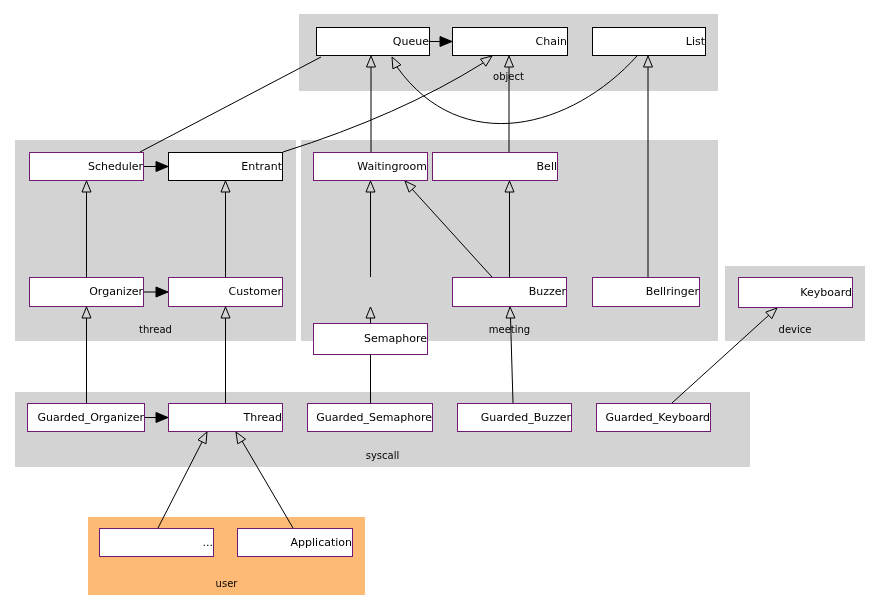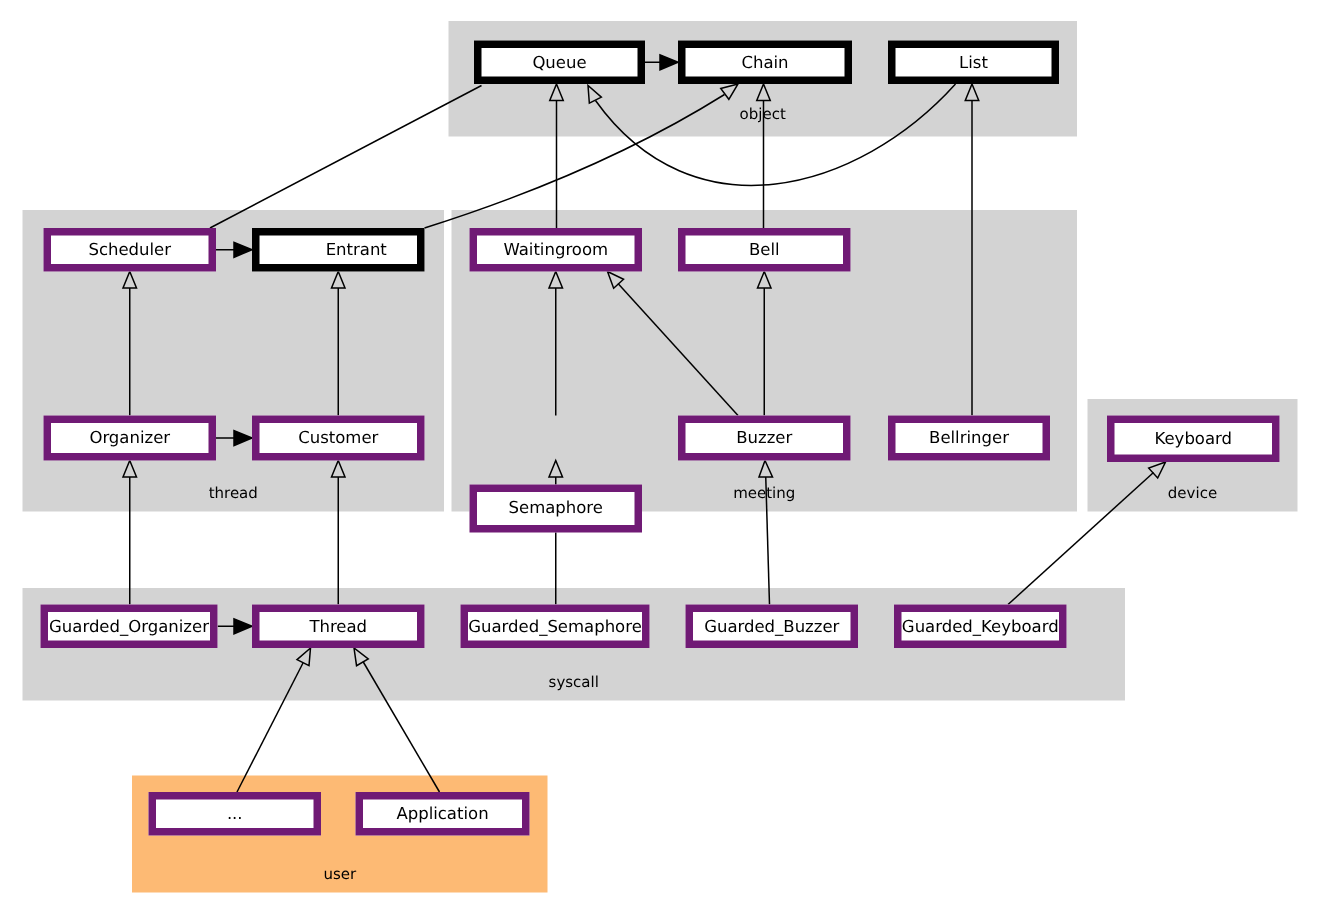--- a/index.html
+++ b/index.html
@@ -12,22 +12,22 @@
   .cluster.light{background:#fdba74;}
   .cluster-label{
     position:absolute;left:0;right:0;bottom:6px;text-align:center;
     font-size:10px;line-height:11px;color:#000;
   }
   .edges{position:absolute;left:0;top:0;width:879px;height:608px;pointer-events:none;}
   .edges line,.edges path{stroke:#000;stroke-width:1;fill:none;}
   .edges polygon.hollow{fill:none;stroke:#000;stroke-width:1;}
   .edges polygon.filled{fill:#000;stroke:#000;stroke-width:1;}
   .node{
-    position:absolute;background:#ffffff;border:5px solid #701a75;
-    box-sizing:border-box;display:flex;align-items:center;justify-content:center;
+    position:absolute;background:#ffffff;border:1px solid #701a75;
+    box-sizing:border-box;display:flex;align-items:center;justify-content:flex-end;
     font-size:11px;line-height:12px;white-space:nowrap;
   }
   .node.black{border-color:#000000;}
 </style>
 </head>
 <body>
 
 <div class="canvas">
 
   <div class="cluster" style="left:299px;top:14px;width:419px;height:77px;">
@@ -154,21 +154,21 @@
 
   <div class="node" style="left:29px;top:152px;width:115px;height:29px;">
     <span>Scheduler</span>
   </div>
   <div class="node black" style="left:168px;top:152px;width:115px;height:29px;padding-left:24px;">
     <span>Entrant</span>
   </div>
   <div class="node" style="left:313px;top:152px;width:115px;height:29px;">
     <span>Waitingroom</span>
   </div>
-  <div class="node" style="left:452px;top:152px;width:115px;height:29px;">
+  <div class="node" style="left:432px;top:152px;width:126px;height:29px;">
     <span>Bell</span>
   </div>
 
   <div class="node" style="left:29px;top:277px;width:115px;height:30px;">
     <span>Organizer</span>
   </div>
   <div class="node" style="left:168px;top:277px;width:115px;height:30px;">
     <span>Customer</span>
   </div>
   <div class="node" style="left:313px;top:277px;width:115px;height:32px;margin-top:46px;">

